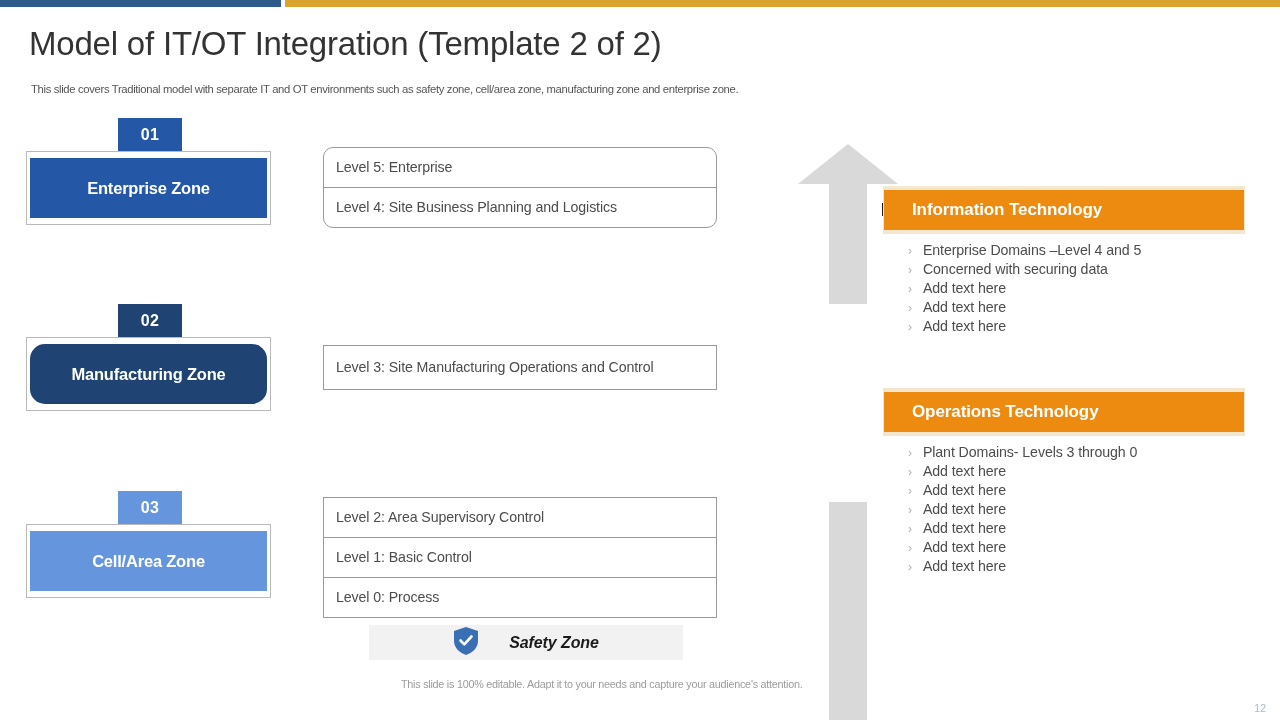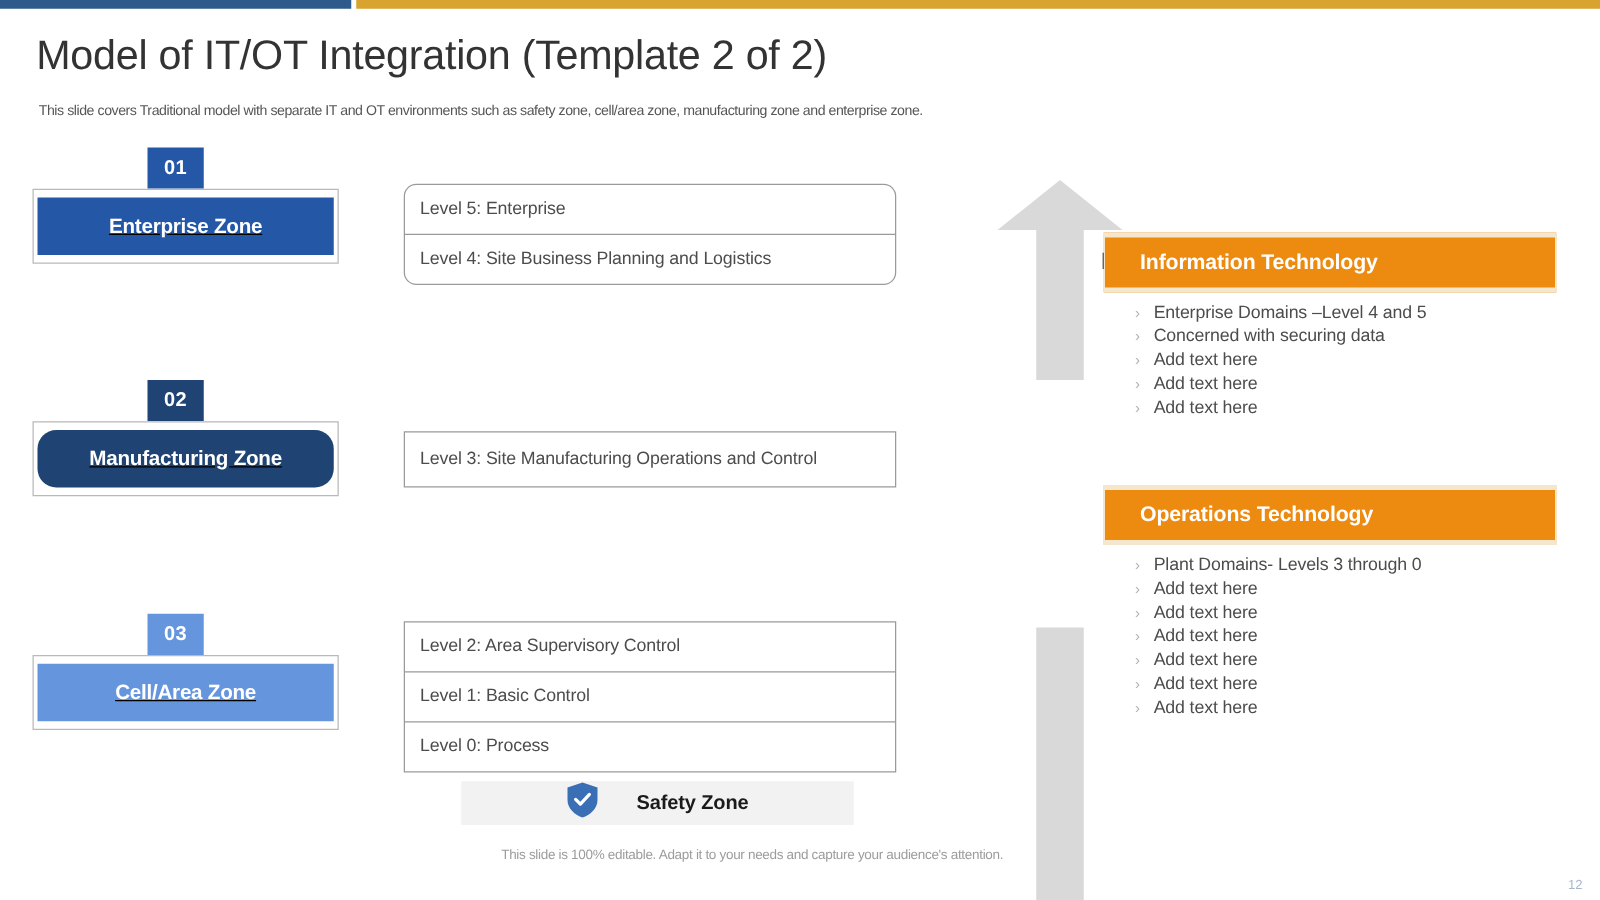--- a/index.html
+++ b/index.html
@@ -43,40 +43,39 @@
     letter-spacing: -0.35px;
     white-space: nowrap;
   }
 
   
   .zone-group { position: absolute; left: 26px; width: 245px; }
   .zone-num {
     position: absolute;
     left: 92px;
     top: 0;
-    width: 45px;
+    width: 64px;
     height: 33px;
     display: flex;
     align-items: center;
     justify-content: center;
     color: #ffffff;
     font-size: 16px;
     font-weight: bold;
     letter-spacing: 0.3px;
   }
   .zone-frame {
     position: absolute;
     left: 0;
     top: 33px;
     width: 245px;
-    height: 60px;
+    height: 74px;
     background: #ffffff;
     border: 1px solid #b9b9b9;
     padding: 6px 3px;
-    text-decoration: underline;
   }
   .zone-bar {
     width: 100%;
     height: 100%;
     display: flex;
     align-items: center;
     justify-content: center;
     color: #ffffff;
     font-size: 16.5px;
     font-weight: bold;
@@ -105,20 +104,21 @@
   
   .safety-zone {
     position: absolute;
     left: 369px; top: 625px;
     width: 314px; height: 35px;
     background: #f2f2f2;
     display: flex;
     align-items: center;
     justify-content: center;
     gap: 30px;
+    font-style: italic;
   }
   .safety-zone .label {
     font-size: 16px;
     font-weight: bold;
     color: #1b1b1b;
     letter-spacing: -0.1px;
   }
 
   
   .arrow { position: absolute; }

